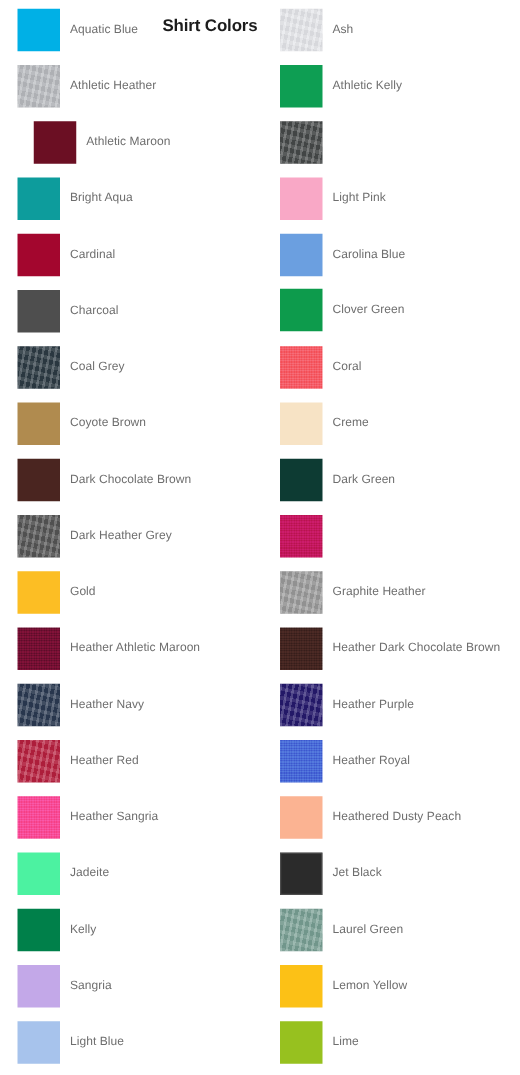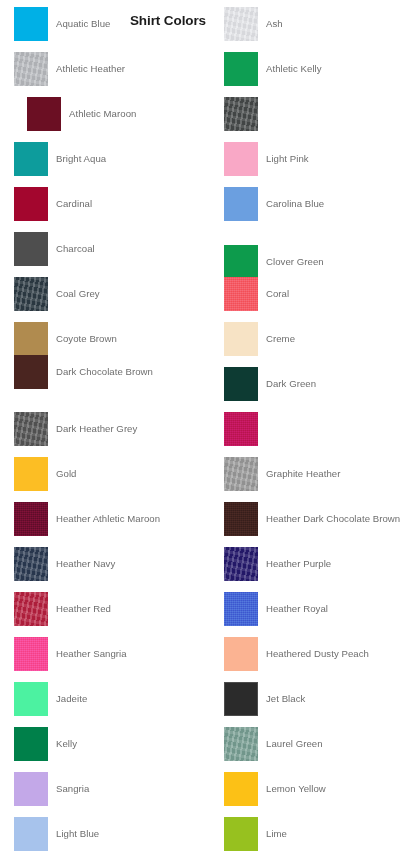--- a/index.html
+++ b/index.html
@@ -147,41 +147,41 @@
         <div class="chip-label">Cardinal</div>
       </div>
       <div class="swatch-row col-right" style="top: 187px;">
         <div class="chip" title="Carolina Blue" style="background: rgb(107, 159, 224);"></div>
         <div class="chip-label">Carolina Blue</div>
       </div>
       <div class="swatch-row col-left" style="top: 232px;">
         <div class="chip" title="Charcoal" style="background: rgb(78, 78, 78);"></div>
         <div class="chip-label">Charcoal</div>
       </div>
-      <div class="swatch-row col-right" style="top: 245px;">
+      <div class="swatch-row col-right" style="top: 231px;">
         <div class="chip" title="Clover Green" style="background: rgb(13, 155, 76);"></div>
         <div class="chip-label">Clover Green</div>
       </div>
       <div class="swatch-row col-left" style="top: 277px;">
         <div class="chip soft" title="Coal Grey" style="background: rgb(45, 59, 68);"></div>
         <div class="chip-label">Coal Grey</div>
       </div>
       <div class="swatch-row col-right" style="top: 277px;">
         <div class="chip tex" title="Coral" style="background: rgb(245, 92, 102);"></div>
         <div class="chip-label">Coral</div>
       </div>
       <div class="swatch-row col-left" style="top: 322px;">
         <div class="chip" title="Coyote Brown" style="background: rgb(176, 139, 79);"></div>
         <div class="chip-label">Coyote Brown</div>
       </div>
       <div class="swatch-row col-right" style="top: 322px;">
         <div class="chip" title="Creme" style="background: rgb(247, 227, 197);"></div>
         <div class="chip-label">Creme</div>
       </div>
-      <div class="swatch-row col-left" style="top: 355px;">
+      <div class="swatch-row col-left" style="top: 367px;">
         <div class="chip" title="Dark Chocolate Brown" style="background: rgb(74, 37, 32);"></div>
         <div class="chip-label">Dark Chocolate Brown</div>
       </div>
       <div class="swatch-row col-right" style="top: 367px;">
         <div class="chip" title="Dark Green" style="background: rgb(13, 59, 51);"></div>
         <div class="chip-label">Dark Green</div>
       </div>
       <div class="swatch-row col-left" style="top: 412px;">
         <div class="chip soft" title="Dark Heather Grey" style="background: rgb(85, 85, 85);"></div>
         <div class="chip-label">Dark Heather Grey</div>

